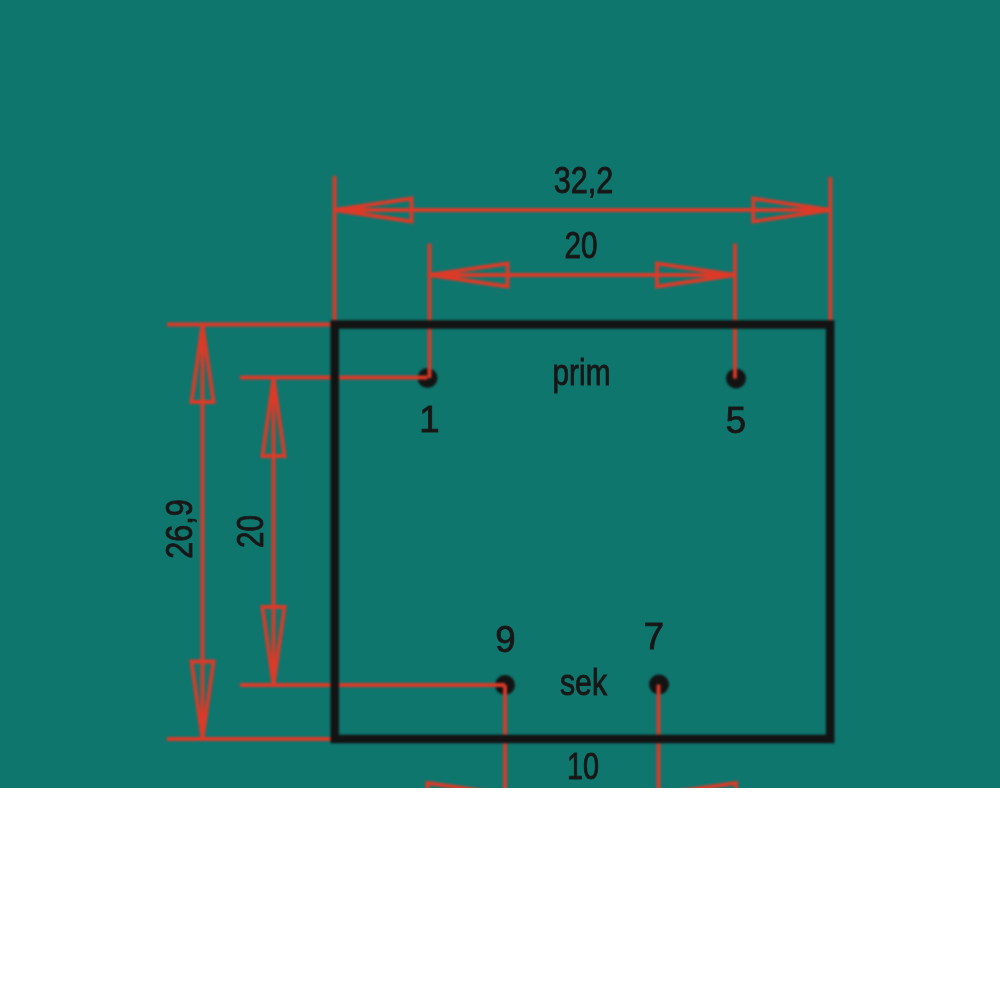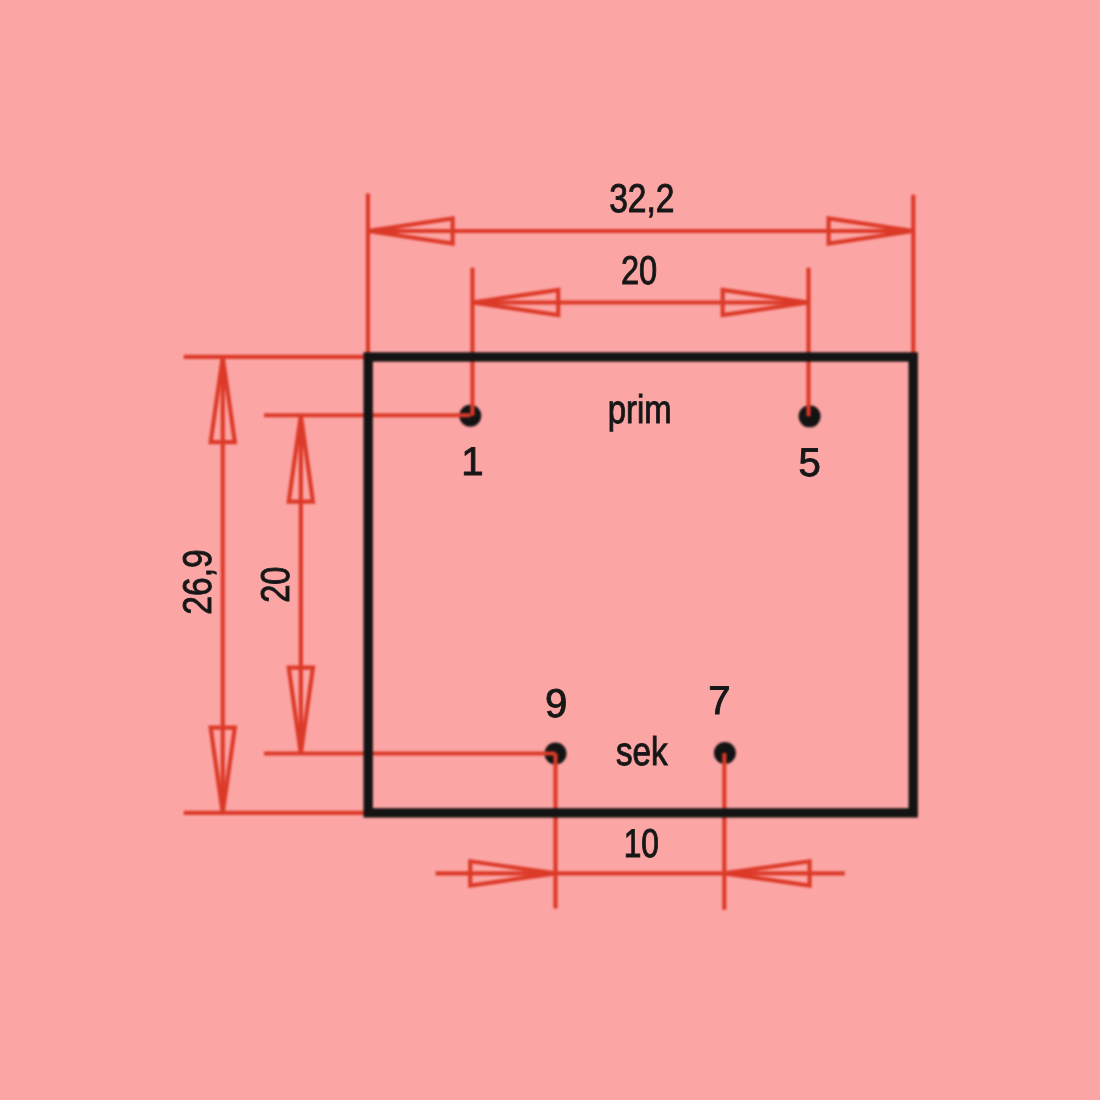--- a/index.html
+++ b/index.html
@@ -1,16 +1,16 @@
 <!DOCTYPE html>
 <html><head>
 <meta charset="utf-8">
 <style>
   html,body{margin:0;padding:0;background:#ffffff;}
-  .page{width:1000px;height:1000px;position:relative;background:#fca5a5;}
+  .page{width:1000px;height:788px;position:relative;background:#0f766e;}
   svg{display:block;}
   text{font-family:"Liberation Sans",sans-serif;fill:#161616;}
 </style>
 </head>
 <body>
 
 <div class="page">
 <svg width="1000" height="1000" viewBox="0 0 1000 1000">
 <g style="filter:blur(1px)">
 

